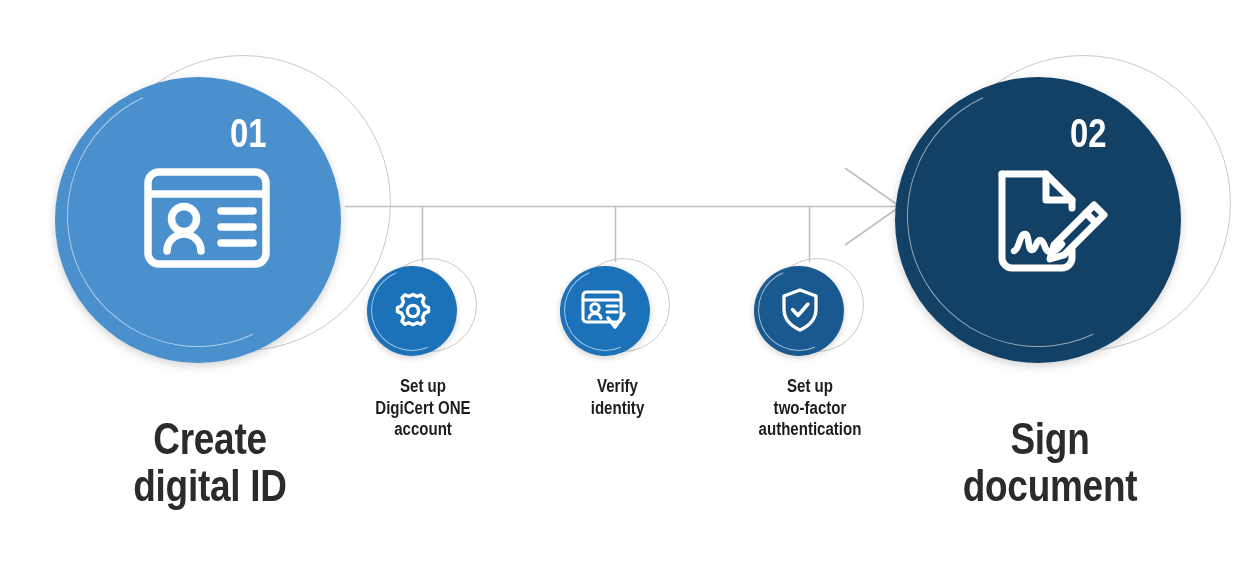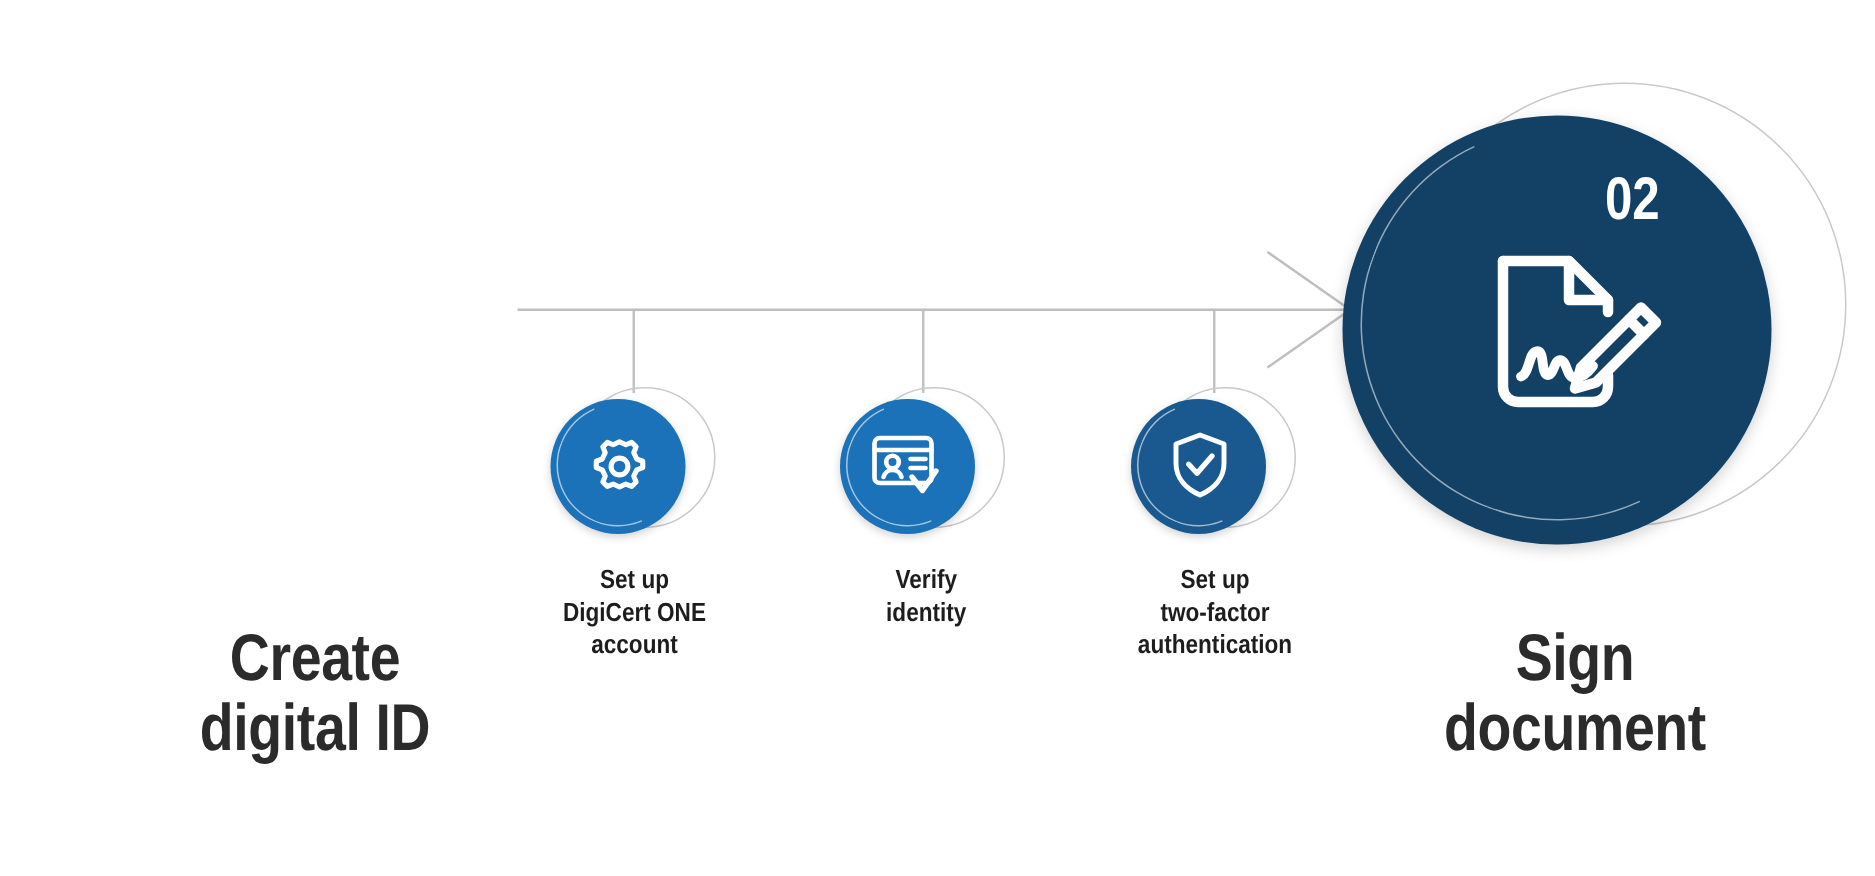--- a/index.html
+++ b/index.html
@@ -109,20 +109,44 @@
 
     <line x1="345" y1="206.5" x2="900" y2="206.5" stroke="#bfbfbf" stroke-width="1.7"></line>
 
     <polyline points="845,168 900,206.5 845,245" fill="none" stroke="#bfbfbf" stroke-width="1.7" stroke-linecap="butt" stroke-linejoin="miter"></polyline>
 
     <line x1="422.5" y1="206.5" x2="422.5" y2="262" stroke="#bfbfbf" stroke-width="1.6"></line>
     <line x1="615.5" y1="206.5" x2="615.5" y2="262" stroke="#bfbfbf" stroke-width="1.6"></line>
     <line x1="809.5" y1="206.5" x2="809.5" y2="262" stroke="#bfbfbf" stroke-width="1.6"></line>
   </svg>
 
+  <div class="big-node" style="left:55px; top:55px; width:310px; height:310px;">
+
+    <div class="ring" style="left:40px; top:0px; width:296px; height:296px;"></div>
+
+    <div class="disc" style="left:0px; top:22px; width:286px; height:286px; background:#4a90cc;">
+      <div class="disc-inner-arc" style="left:12px; top:8px; width:262px; height:262px; transform:rotate(20deg);"></div>
+    </div>
+
+    <div class="step-num" style="left:175px; top:58px;">01</div>
+
+    <div class="big-icon" style="left:87px; top:108px; width:130px; height:110px;">
+      <svg viewBox="0 0 130 110" width="130" height="110" xmlns="http://www.w3.org/2000/svg">
+        <g fill="none" stroke="#ffffff" stroke-width="7.5" stroke-linecap="round" stroke-linejoin="round">
+          <rect x="6" y="9" width="118" height="92" rx="11"></rect>
+          <line x1="8" y1="31" x2="122" y2="31"></line>
+          <circle cx="42" cy="56" r="12.5"></circle>
+          <path d="M25 88 a17 17 0 0 1 34 0"></path>
+          <line x1="79" y1="48" x2="111" y2="48"></line>
+          <line x1="79" y1="64" x2="111" y2="64"></line>
+          <line x1="79" y1="80" x2="111" y2="80"></line>
+        </g>
+      </svg>
+    </div>
+  </div>
 
   <div class="big-label" style="left:60px; top:415px; width:300px;">
     <div>Create</div>
     <div>digital ID</div>
   </div>
 
   <div class="big-node" style="left:895px; top:55px; width:310px; height:310px;">
     <div class="ring" style="left:40px; top:0px; width:296px; height:296px;"></div>
     <div class="disc" style="left:0px; top:22px; width:286px; height:286px; background:#134065;">
       <div class="disc-inner-arc" style="left:12px; top:8px; width:262px; height:262px; transform:rotate(20deg);"></div>

